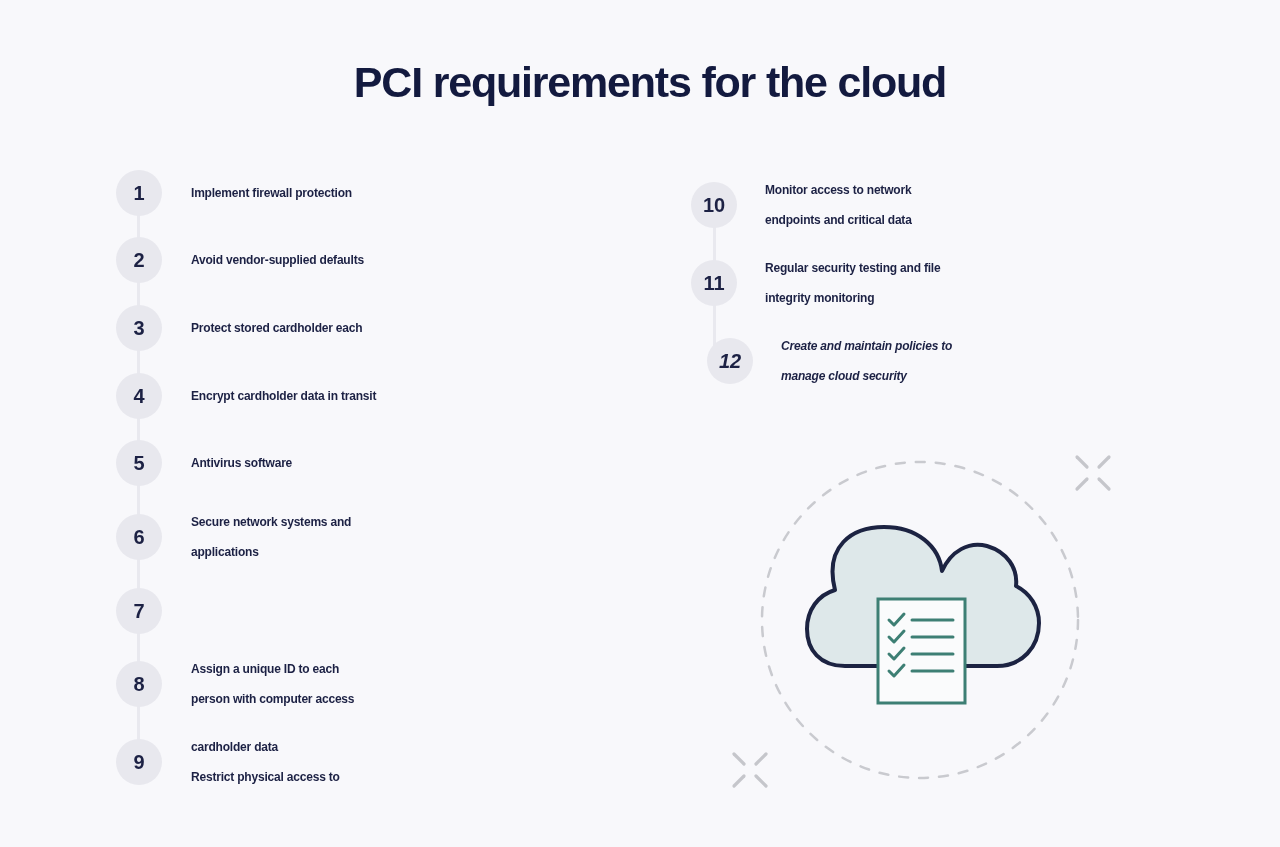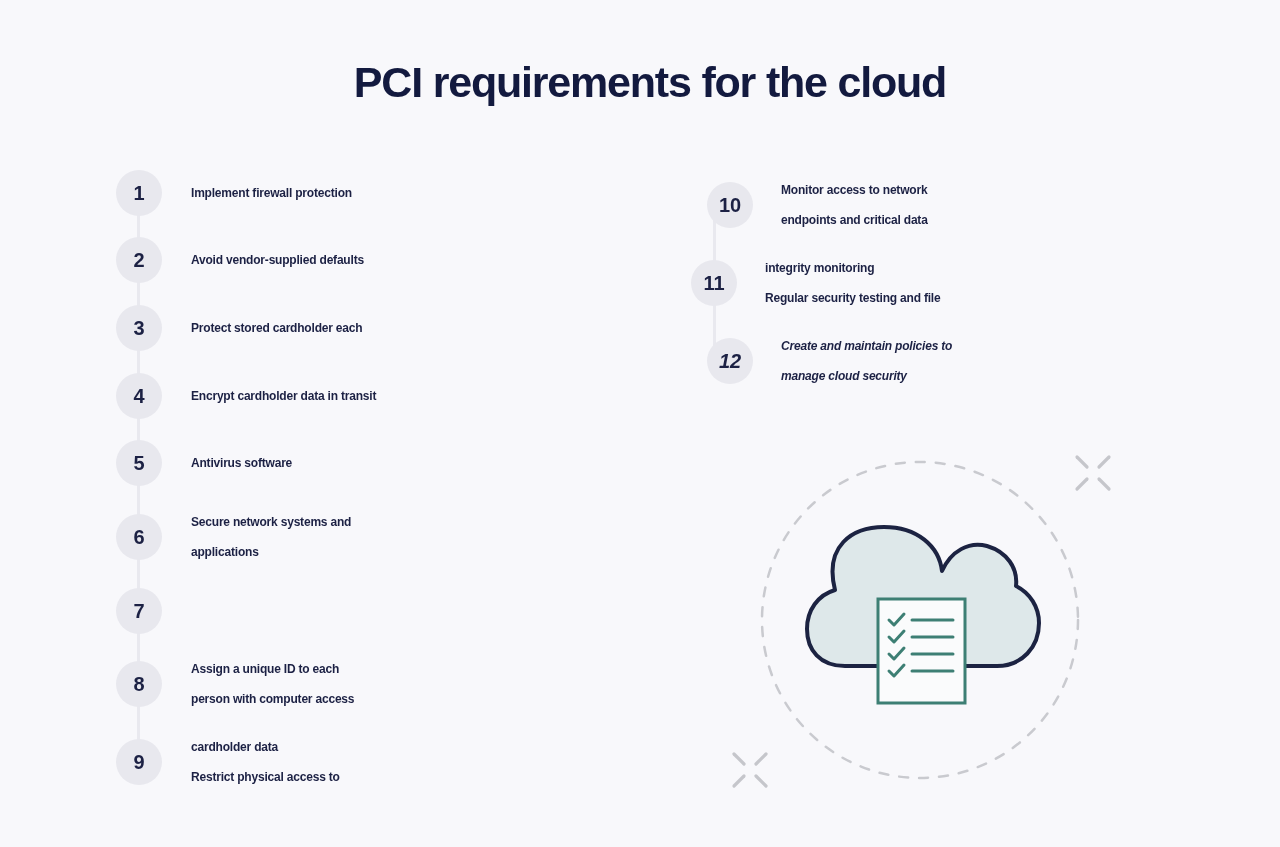--- a/index.html
+++ b/index.html
@@ -168,32 +168,32 @@
       </div>
       <div class="item" style="top: 732px; left: 0px;">
         <div class="num">9</div>
         <div class="txt">
           <div>cardholder data</div>
           <div>Restrict physical access to</div>
         </div>
       </div>
     </div>
   <div class="col" id="col-right">
-      <div class="item" style="top: 175px; left: 16px;">
+      <div class="item" style="top: 175px; left: 0px;">
         <div class="num">10</div>
         <div class="txt">
           <div>Monitor access to network</div>
           <div>endpoints and critical data</div>
         </div>
       </div>
       <div class="item" style="top: 253px; left: 0px;">
         <div class="num">11</div>
         <div class="txt">
+          <div>Regular security testing and file</div>
           <div>integrity monitoring</div>
-          <div>Regular security testing and file</div>
         </div>
       </div>
       <div class="item" style="top: 331px; left: 16px; font-style: italic;">
         <div class="num">12</div>
         <div class="txt">
           <div>Create and maintain policies to</div>
           <div>manage cloud security</div>
         </div>
       </div>
     </div>

